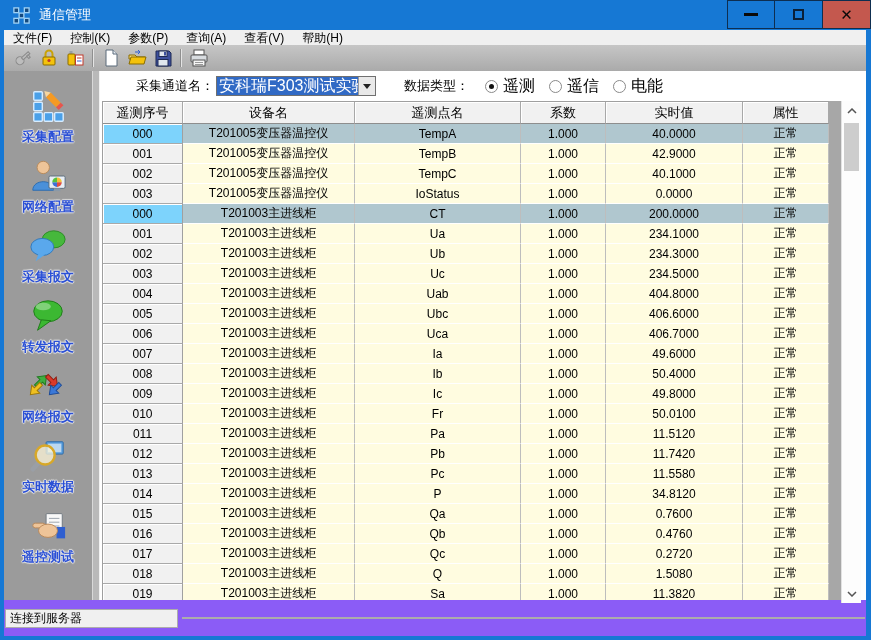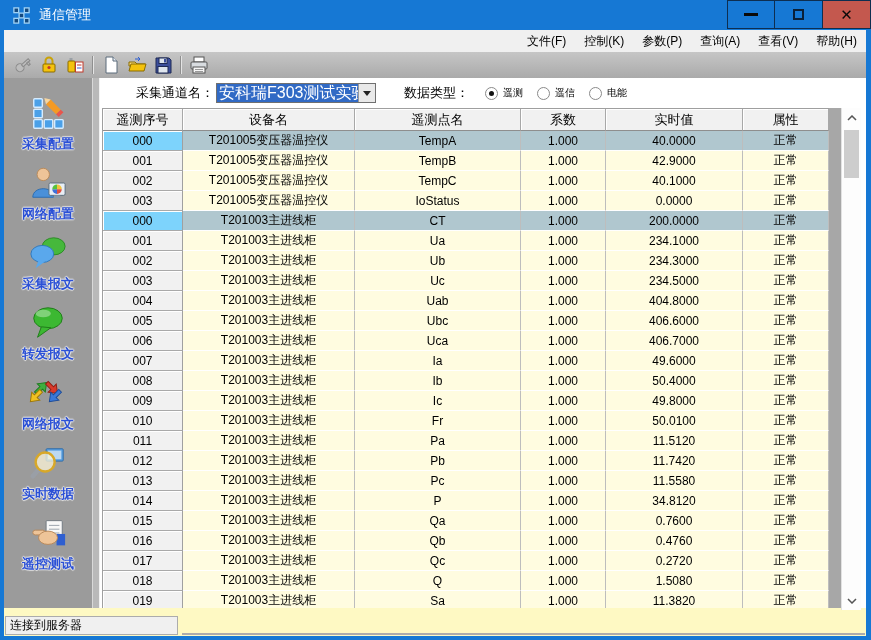--- a/index.html
+++ b/index.html
@@ -15,21 +15,21 @@
   .winbtns { margin-left:auto; display:flex; height:30px; }
   .winbtn { width:48px; height:29px; border:1px solid #0e2e50; display:flex; align-items:center; justify-content:center; cursor:default; }
   .winbtn + .winbtn { border-left:none; }
   .winbtn.minb .glyph { width:14px; height:3px; background:#0a0a0a; }
   .winbtn.maxb .glyph { width:11px; height:11px; border:2px solid #0a2038; }
   .winbtn.closeb { background:#c4584e; color:#0a0a0a; font-size:15px; font-weight:bold; }
 
   
   .frame { flex:1; display:flex; flex-direction:column; padding:0 5px 4px 4px; background:#1678d4; min-height:0; }
 
-  .menubar { height:22px; background:#f0f0f0; display:flex; align-items:center; flex:0 0 auto;justify-content:flex-end; }
+  .menubar { height:15px; background:#f0f0f0; display:flex; align-items:center; flex:0 0 auto; }
   .menu-item { padding:0 9px; height:22px; line-height:22px; }
 
   .toolbar { height:26px; background:linear-gradient(#c6c6c6,#aaaaaa); display:flex; align-items:center; padding-left:6px; flex:0 0 auto; }
   .tbtn { width:24px; height:22px; display:flex; align-items:center; justify-content:center; margin:0 1px; }
   .tsep { width:2px; height:18px; margin:0 4px; border-left:1px solid #8f8f8f; border-right:1px solid #e4e4e4; }
 
   
   .main { flex:1; display:flex; min-height:0; background:#fff; }
   .sidebar { width:88px; background:#9b9b9b; display:flex; flex-direction:column; align-items:center; padding-top:10px; flex:0 0 auto; }
   .side-item { width:84px; height:70px; display:flex; flex-direction:column; align-items:center; justify-content:center; cursor:default; }
@@ -44,21 +44,21 @@
   .filterbar { height:30px; display:flex; align-items:center; padding-left:8px; flex:0 0 auto; }
   .flabel { font-size:13px; margin-right:2px;margin-left:28px; }
   .combo { width:160px; height:20px; border:1px solid #707070; background:#fff; display:flex; align-items:stretch; }
   .combo-value { flex:1; background:#316ac5; color:#fff; font-size:16px; line-height:18px; padding:0 2px; white-space:nowrap; overflow:hidden; }
   .combo-btn { width:17px; background:#e9e9e9; border-left:1px solid #9a9a9a; display:flex; align-items:center; justify-content:center; }
   .combo-arrow { width:0; height:0; border-left:4px solid transparent; border-right:4px solid transparent; border-top:5px solid #222; }
   .dtype-label { margin-left:28px; }
   .radio-item { display:flex; align-items:center; margin-left:14px; }
   .radio-circle { width:13px; height:13px; border-radius:50%; border:1px solid #8a8a8a; background:#fff; margin-right:5px; position:relative; }
   .radio-item.checked .radio-circle::after { content:""; position:absolute; left:3px; top:3px; width:5px; height:5px; border-radius:50%; background:#111; }
-  .radio-label { font-size:10px; }
+  .radio-label { font-size:16px; }
 
   
   .tablewrap { flex:1; display:flex; min-height:0; padding-left:2px; }
   .grid { border-collapse:separate; border-spacing:0; table-layout:fixed; width:726px; flex:0 0 auto; align-self:flex-start; border-left:1px solid #9f9f9f; border-top:1px solid #9f9f9f; }
   .grid th { height:22px; background:#f1f1f1; font-weight:normal; font-size:13px;
              border-right:1px solid #a8a8a8; border-bottom:1px solid #8e8e8e;
              box-shadow:inset 1px 1px 0 #ffffff; }
   .grid td { height:20px; text-align:center; font-size:12px; background:#fffce0;
              border-right:1px solid #bdbdbd; border-bottom:1px solid #ffffff;
              white-space:nowrap; overflow:hidden; }
@@ -67,21 +67,21 @@
   .grid tr.hl td { background:#b0c7cf; }
   .grid tr.hl td.rowhdr { background:#7dd3fc; }
 
   .filler { width:12px; background:#a7a7a7; height:502px; flex:0 0 auto; }
   .vscroll { width:20px; height:502px; background:#fdfdfd; border-left:1px solid #e2e2e2; position:relative; flex:0 0 auto; }
   .sbtn { position:absolute; left:0; width:19px; height:19px; display:flex; align-items:center; justify-content:center; }
   .sbtn.up { top:0; } .sbtn.down { bottom:0; }
   .sthumb { position:absolute; left:2px; top:22px; width:15px; height:48px; background:#cdcdcd; }
 
   
-  .statusbar { height:28px; background:#fef9c3; display:flex; align-items:flex-end; padding:1px 1px; flex:0 0 auto; }
+  .statusbar { height:36px; background:#8b5cf6; display:flex; align-items:center; padding:1px 1px; flex:0 0 auto; }
   .spanel { border:1px solid #acacac; background:#f0f0f0; display:flex; align-items:center; padding:0 4px; }
   .spanel.left { width:173px; flex:0 0 auto; }
   .spanel.right { flex:1; margin-left:4px; }
 </style>
 </head>
 <body>
 
 <div class="window">
 
   <div class="titlebar">

